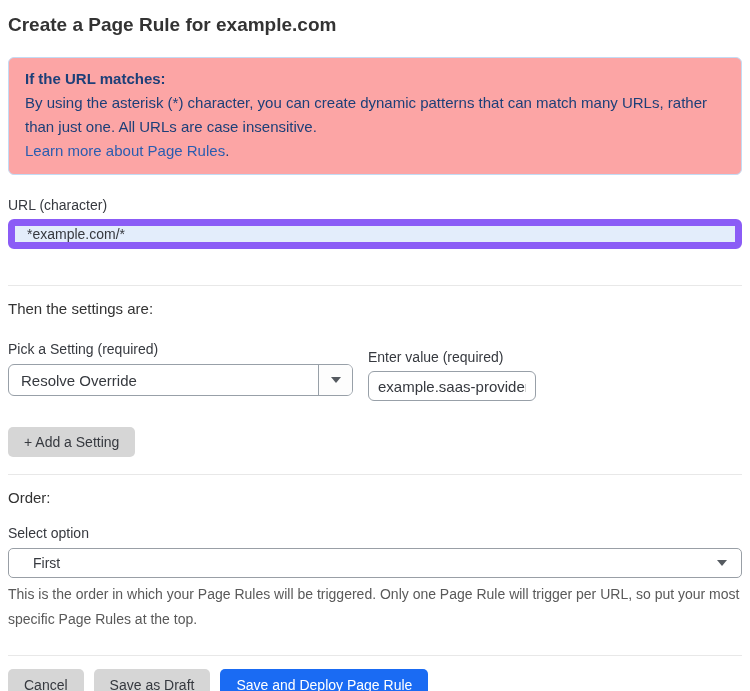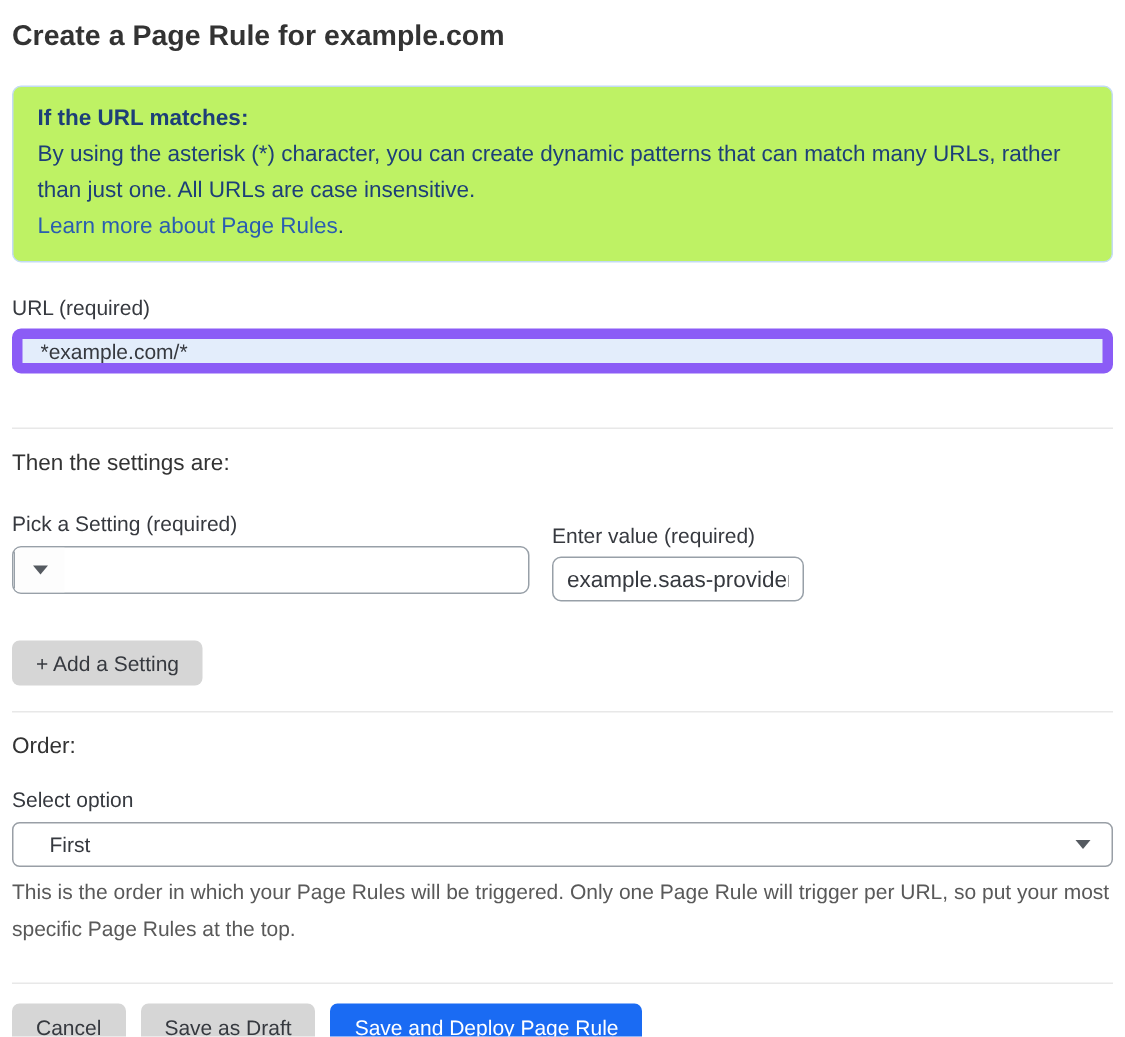--- a/index.html
+++ b/index.html
@@ -11,21 +11,21 @@
   }
   .page-title {
     margin-top: 12px;
     font-size: 19px;
     line-height: 26px;
     font-weight: 700;
     color: #333333;
   }
   .banner {
     margin-top: 19px;
-    background: #bef264;
+    background: #fca5a5;
     border: 1px solid #c3dbf4;
     border-radius: 6px;
     padding: 9px 16px 11px 16px;
     font-size: 15px;
     line-height: 24px;
     color: #1d3f78;
   }
   .banner-heading { font-weight: 700; }
   .banner-link { color: #2a5db0; cursor: pointer; }
   .field-label {
@@ -159,31 +159,32 @@
 
 
 <h1 class="page-title">Create a Page Rule for example.com</h1>
 
 <div class="banner">
   <div class="banner-heading">If the URL matches:</div>
   <div class="banner-body">By using the asterisk (*) character, you can create dynamic patterns that can match many URLs, rather than just one. All URLs are case insensitive.</div>
   <div class="banner-link-line"><a class="banner-link">Learn more about Page Rules</a><span>.</span></div>
 </div>
 
-<label class="field-label">URL (required)</label>
+<label class="field-label">URL (character)</label>
 <input class="url-input" type="text" value="*example.com/*" style="">
 
 <hr class="divider divider-1">
 
 <h2 class="section-heading">Then the settings are:</h2>
 
 <div class="settings-row">
   <div class="col-left">
     <label class="field-label">Pick a Setting (required)</label>
     <div class="combobox">
+      <span class="combobox-value">Resolve Override</span>
       <span class="combobox-btn">
         <span class="tri"></span>
       </span>
     </div>
   </div>
   <div class="col-right">
     <label class="field-label">Enter value (required)</label>
     <input class="value-input" type="text" value="example.saas-provider.com" style="">
   </div>
 </div>

